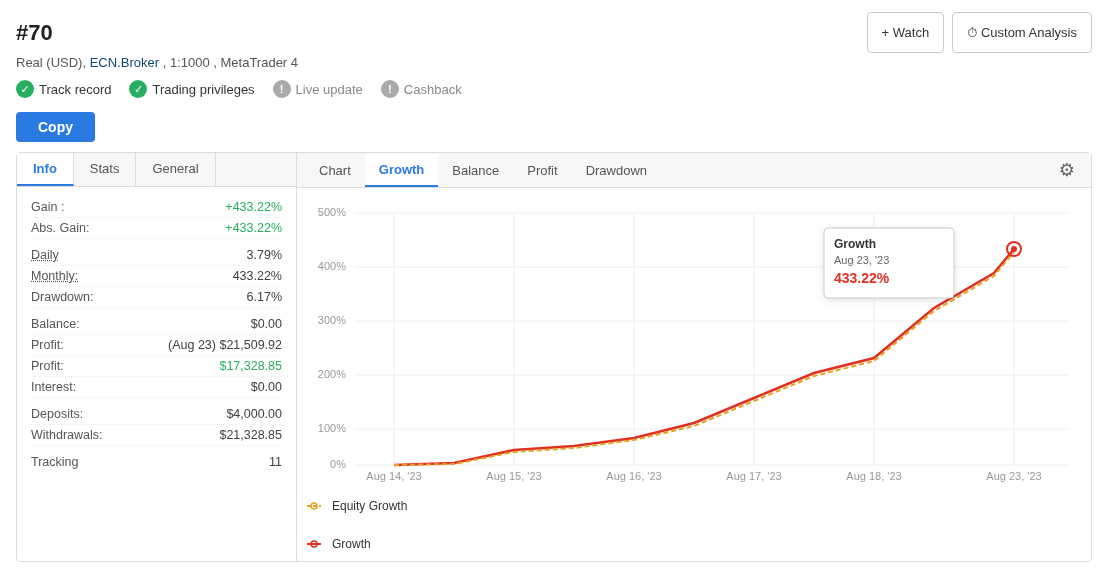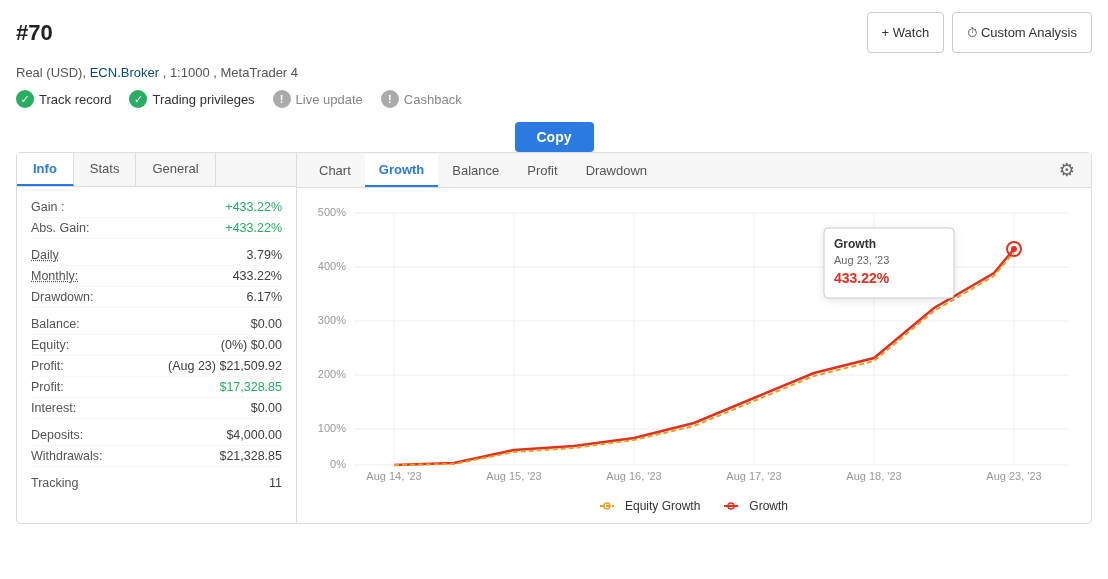--- a/index.html
+++ b/index.html
@@ -1,20 +1,20 @@
 <!DOCTYPE html>
 <html><head>
   <meta charset="utf-8">
   <style>
     * { box-sizing: border-box; margin: 0; padding: 0; }
     body { font-family: Arial, sans-serif; font-size: 13px; background: #fff; color: #333; }
     .page { width: 1108px; min-height: 579px; padding: 12px 16px; background: #fff; }
 
     
-    .header { display: flex; justify-content: space-between; align-items: center; margin-bottom: 12px; }
+    .header { display: flex; justify-content: space-between; align-items: center; margin-bottom: 2px; }
     .title { font-size: 22px; font-weight: bold; color: #222; }
     .header-buttons { display: flex; gap: 8px; }
     .btn-watch {
       display: flex; align-items: center; gap: 5px;
       border: 1px solid #ccc; background: #fff; color: #333;
       padding: 12px 14px; border-radius: 4px; cursor: pointer; font-size: 13px;
     }
     .btn-custom {
       display: flex; align-items: center; gap: 5px;
       border: 1px solid #ccc; background: #fff; color: #333;
@@ -26,21 +26,21 @@
     .subtitle a { color: #0c4a6e; text-decoration: none; }
 
     
     .badges { display: flex; gap: 18px; align-items: center; margin-bottom: 14px; flex-wrap: wrap; }
     .badge { display: flex; align-items: center; gap: 5px; font-size: 13px; }
     .badge-gray { color: #888; }
     .badge-icon-check { width: 18px; height: 18px; border-radius: 50%; background: #27ae60; display: inline-flex; align-items: center; justify-content: center; color: #fff; font-size: 11px; }
     .badge-icon-warn { width: 18px; height: 18px; border-radius: 50%; background: #aaa; display: inline-flex; align-items: center; justify-content: center; color: #fff; font-size: 11px; font-weight: bold; }
 
     
-    .copy-row { display: flex; justify-content: center; }
+    .copy-row { display: flex; justify-content: flex-start; margin-bottom: 10px; }
     .btn-copy {
       background: #2a7ae2; color: #fff; border: none; padding: 7px 22px;
       border-radius: 4px; font-size: 14px; font-weight: bold; cursor: pointer;
     }
 
     
     .main-content { display: flex; gap: 0; border: 1px solid #ddd; border-radius: 4px; }
 
     
     .left-panel { width: 280px; min-width: 280px; border-right: 1px solid #ddd; }
@@ -62,21 +62,21 @@
     .chart-tab-bar { display: flex; align-items: center; border-bottom: 1px solid #ddd; background: #f7f7f7; padding: 0 8px; justify-content: center; }
     .chart-tab { padding: 8px 14px; font-size: 13px; cursor: pointer; color: #555; }
     .chart-tab.active { background: #fff; color: #2a7ae2; border-bottom: 2px solid #2a7ae2; font-weight: bold; }
     .chart-settings { margin-left: auto; cursor: pointer; color: #666; font-size: 18px; padding: 6px 8px; }
 
     
     .chart-area { padding: 10px 10px 0 10px; position: relative; }
     svg.chart-svg { width: 100%; overflow: visible; }
 
     
-    .chart-legend { display: flex; justify-content: center; gap: 24px; padding: 8px 0 10px; font-size: 12px; }
+    .chart-legend { display: flex; justify-content: center; gap: 24px; padding: 8px 0 10px; font-size: 12px; flex-direction: column; }
     .legend-item { display: flex; align-items: center; gap: 5px; }
   </style>
 </head>
 <body>
 
 <div class="page">
 
   <div class="header">
     <div class="title">#70</div>
     <div class="header-buttons">
@@ -139,24 +139,20 @@
           <span class="info-value">433.22%</span>
         </div>
         <div class="info-row">
           <span class="info-label">Drawdown:</span>
           <span class="info-value">6.17%</span>
         </div>
         <div class="section-gap"></div>
         <div class="info-row">
           <span class="info-label">Balance:</span>
           <span class="info-value">$0.00</span>
-        </div>
-        <div class="info-row">
-          <span class="info-label">Equity:</span>
-          <span class="info-value">(0%) $0.00</span>
         </div>
         <div class="info-row">
           <span class="info-label">Profit:</span>
           <span class="info-value">(Aug 23) $21,509.92</span>
         </div>
         <div class="info-row">
           <span class="info-label">Profit:</span>
           <span class="info-value green">$17,328.85</span>
         </div>
         <div class="info-row">

